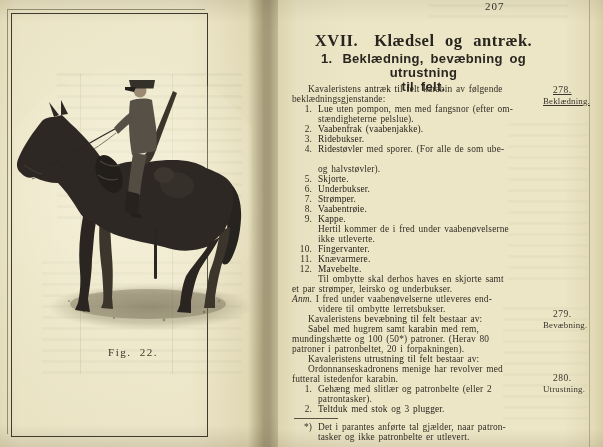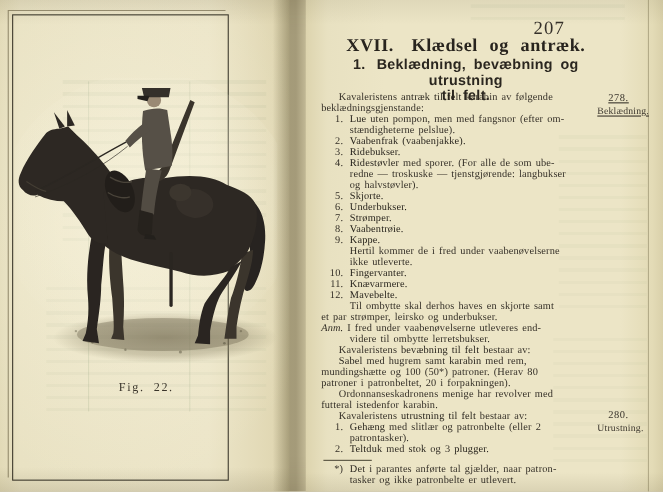--- a/index.html
+++ b/index.html
@@ -64,22 +64,22 @@
     color:#322d25;
     background:
       linear-gradient(to bottom, rgba(110,100,70,.10), rgba(0,0,0,0) 5%, rgba(0,0,0,0) 96%, rgba(110,100,70,.14)),
       linear-gradient(to right, #ddd4ae 0%, #e8e1c1 6%, #ece5c6 22%, #ece5c6 88%, #e3dbb6 97%, #d9d0aa 100%);
   }
   .page-edge-line{
     position:absolute;right:13px;top:0;height:447px;width:1px;
     background:rgba(120,110,78,.45);
   }
   .page-number{
-    position:absolute;top:16px;left:207px;
-    font-size:17px;letter-spacing:1px;color:#35302a;
+    position:absolute;top:0;left:207px;
+    font-size:11px;letter-spacing:1px;color:#35302a;
   }
   .chapter-heading{
     position:absolute;top:31px;left:8px;width:275px;
     text-align:center;font-weight:bold;font-size:16.5px;
     color:#28241e;letter-spacing:.5px;word-spacing:6px;
   }
   .chapter-heading .h1num{margin-right:16px;}
   .section-heading{
     position:absolute;top:52px;left:8px;width:275px;
     text-align:center;
@@ -237,46 +237,50 @@
       <div><span class="h2num">1.</span><span>Beklædning, bevæbning og utrustning</span></div>
       <div>til felt.</div>
     </div>
 
     <div class="flow">
       <p class="ind16"><span>Kavaleristens </span><span class="b">antræk til felt</span><span> karabin av følgende</span><br><span>beklædningsgjenstande:</span></p>
 
       <div class="li"><span class="no">1.</span><span><span class="b">Lue</span><span> uten pompon, men med fangsnor (efter om-</span><br><span>stændigheterne pelslue).</span></span></div>
       <div class="li"><span class="no">2.</span><span><span class="b">Vaabenfrak (vaabenjakke).</span></span></div>
       <div class="li"><span class="no">3.</span><span><span class="b">Ridebukser.</span></span></div>
-      <div class="li"><span class="no">4.</span><span><span class="b">Ridestøvler</span><span> med sporer. (For alle de som ube-</span><br><span>redne — troskuske — tjenstgjørende: langbukser</span><br><span>og halvstøvler).</span></span></div>
+      <div class="li"><span class="no">4.</span><span><span class="b">Ridestøvler</span><span> med sporer. (For alle de som ube-</span><br><br><span>og halvstøvler).</span></span></div>
       <div class="li"><span class="no">5.</span><span><span class="b">Skjorte.</span></span></div>
       <div class="li"><span class="no">6.</span><span><span class="b">Underbukser.</span></span></div>
       <div class="li"><span class="no">7.</span><span><span class="b">Strømper.</span></span></div>
       <div class="li"><span class="no">8.</span><span><span class="b">Vaabentrøie.</span></span></div>
       <div class="li"><span class="no">9.</span><span><span class="b">Kappe.</span><br><span>Hertil kommer de i fred under vaabenøvelserne</span><br><span>ikke utleverte.</span></span></div>
       <div class="li"><span class="no">10.</span><span><span class="b">Fingervanter.</span></span></div>
       <div class="li"><span class="no">11.</span><span><span class="b">Knævarmere.</span></span></div>
       <div class="li"><span class="no">12.</span><span><span class="b">Mavebelte.</span></span></div>
 
       <p class="ind26"><span>Til ombytte skal derhos haves en skjorte samt</span><br><span>et par strømper, leirsko og underbukser.</span></p>
       <p class="hang"><span class="i">Anm.</span><span> I fred under vaabenøvelserne utleveres end-</span><br><span>videre til ombytte lerretsbukser.</span></p>
       <p class="ind16"><span>Kavaleristens </span><span class="b">bevæbning til felt</span><span> bestaar av:</span></p>
       <p class="ind16"><span class="b">Sabel</span><span> med hugrem samt </span><span class="b">karabin</span><span> med rem,</span><br><span>mundingshætte og 100 (50*) patroner. (Herav 80</span><br><span>patroner i patronbeltet, 20 i forpakningen).</span></p>
+      <p class="ind16"><span>Kavaleristens </span><span class="b">utrustning til felt</span><span> bestaar av:</span></p>
       <p class="ind16"><span>Ordonnanseskadronens menige har revolver med</span><br><span>futteral istedenfor karabin.</span></p>
-      <p class="ind16"><span>Kavaleristens </span><span class="b">utrustning til felt</span><span> bestaar av:</span></p>
 
       <div class="li"><span class="no">1.</span><span><span class="b">Gehæng</span><span> med slitlær og patronbelte (eller 2</span><br><span>patrontasker).</span></span></div>
       <div class="li"><span class="no">2.</span><span><span class="b">Teltduk</span><span> med </span><span class="b">stok</span><span> og 3 </span><span class="b">plugger</span><span>.</span></span></div>
 
       <div class="fnrule"></div>
       <div class="li"><span class="no">*)</span><span><span>Det i parantes anførte tal gjælder, naar patron-</span><br><span>tasker og ikke patronbelte er utlevert.</span></span></div>
     </div>
 
     <div class="margin-note" style="top:85px;text-decoration:underline;">
       <div class="mnum">278.</div>
       <div class="mlab">Beklædning.</div>
     </div>
+    <div class="margin-note" style="top:309px;">
+      <div class="mnum">279.</div>
+      <div class="mlab">Bevæbning.</div>
+    </div>
     <div class="margin-note" style="top:373px;">
       <div class="mnum">280.</div>
       <div class="mlab">Utrustning.</div>
     </div>
   </div>
 </div>
 
 </body></html>

